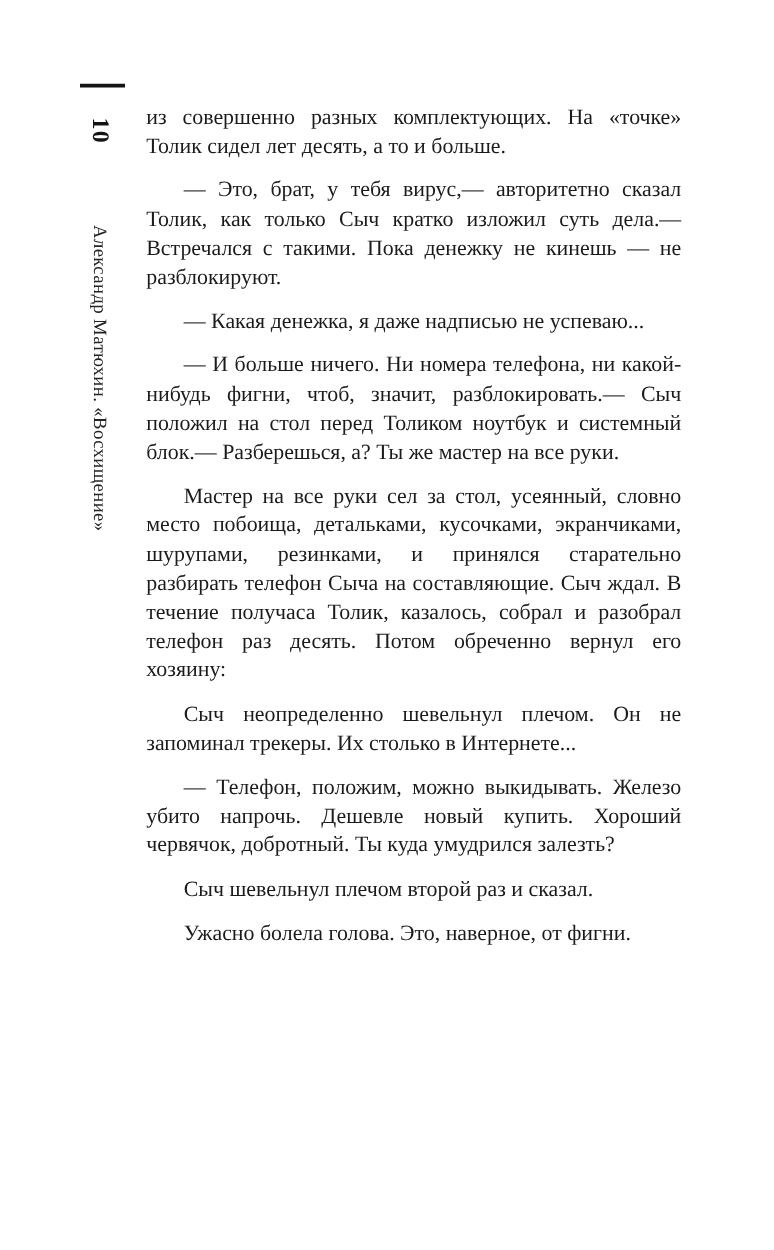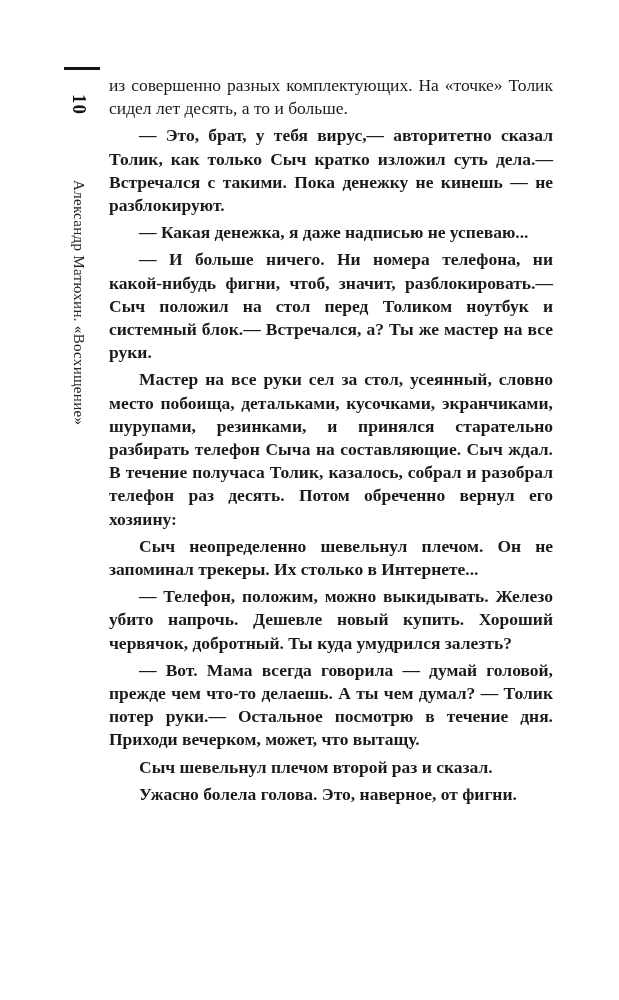--- a/index.html
+++ b/index.html
@@ -47,45 +47,43 @@
   .body-text {
     position: absolute;
     left: 105px;
     top: 70px;
     width: 452px;
     font-size: 17.5px;
     line-height: 23.2px;
     text-align: justify;
   }
   .body-text p {
-    margin: 4px;
+    margin: 12px;
     padding: 0;
   }
   .body-text p.indent {
     text-indent: 30px;
-    font-weight: bold;
   }
 </style>
 </head>
 <body>
 
 <div class="page">
 
   <div class="margin-rule"></div>
 
   <div class="page-number">10</div>
 
   <div class="running-title">Александр Матюхин. «Восхищение»</div>
 
   <div class="body-text">
       <p class="">из совершенно разных комплектующих. На «точке» Толик сидел лет десять, а то и больше.</p>
       <p class="indent">— Это, брат, у тебя вирус,— авторитетно сказал Толик, как только Сыч кратко изложил суть дела.— Встречался с такими. Пока денежку не кинешь — не разблокируют.</p>
       <p class="indent">— Какая денежка, я даже надписью не успеваю...</p>
-      <p class="indent">— И больше ничего. Ни номера телефона, ни какой-нибудь фигни, чтоб, значит, разблокировать.— Сыч положил на стол перед Толиком ноутбук и системный блок.— Встречался, а? Ты же мастер на все руки.</p>
+      <p class="indent">— И больше ничего. Ни номера телефона, ни какой-нибудь фигни, чтоб, значит, разблокировать.— Сыч положил на стол перед Толиком ноутбук и системный блок.— Разберешься, а? Ты же мастер на все руки.</p>
       <p class="indent">Мастер на все руки сел за стол, усеянный, словно место побоища, детальками, кусочками, экранчиками, шурупами, резинками, и принялся старательно разбирать телефон Сыча на составляющие. Сыч ждал. В течение получаса Толик, казалось, собрал и разобрал телефон раз десять. Потом обреченно вернул его хозяину:</p>
       <p class="indent">Сыч неопределенно шевельнул плечом. Он не запоминал трекеры. Их столько в Интернете...</p>
       <p class="indent">— Телефон, положим, можно выкидывать. Железо убито напрочь. Дешевле новый купить. Хороший червячок, добротный. Ты куда умудрился залезть?</p>
-      <p class="indent">— Вот. Мама всегда говорила — думай головой, прежде чем что-то делаешь. А ты чем думал? — Толик потер руки.— Остальное посмотрю в течение дня. Приходи вечерком, может, что вытащу.</p>
       <p class="indent">Сыч шевельнул плечом второй раз и сказал.</p>
       <p class="indent">Ужасно болела голова. Это, наверное, от фигни.</p>
     </div>
 
 </div>
 
 </body></html>

